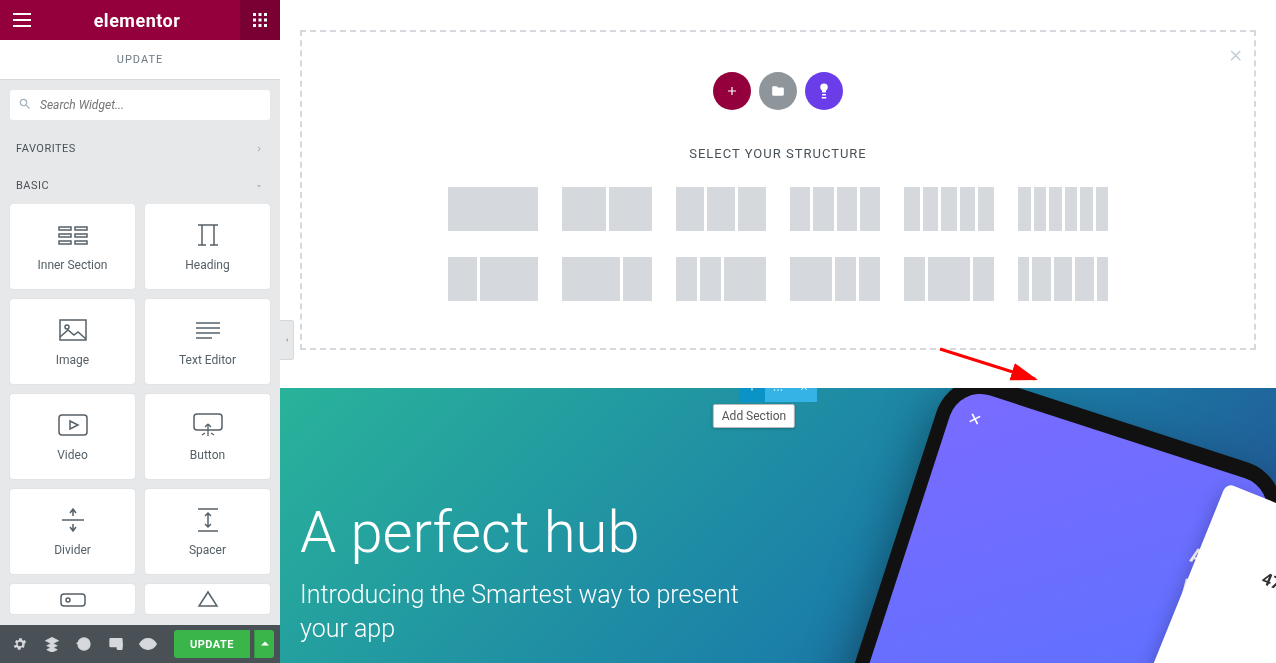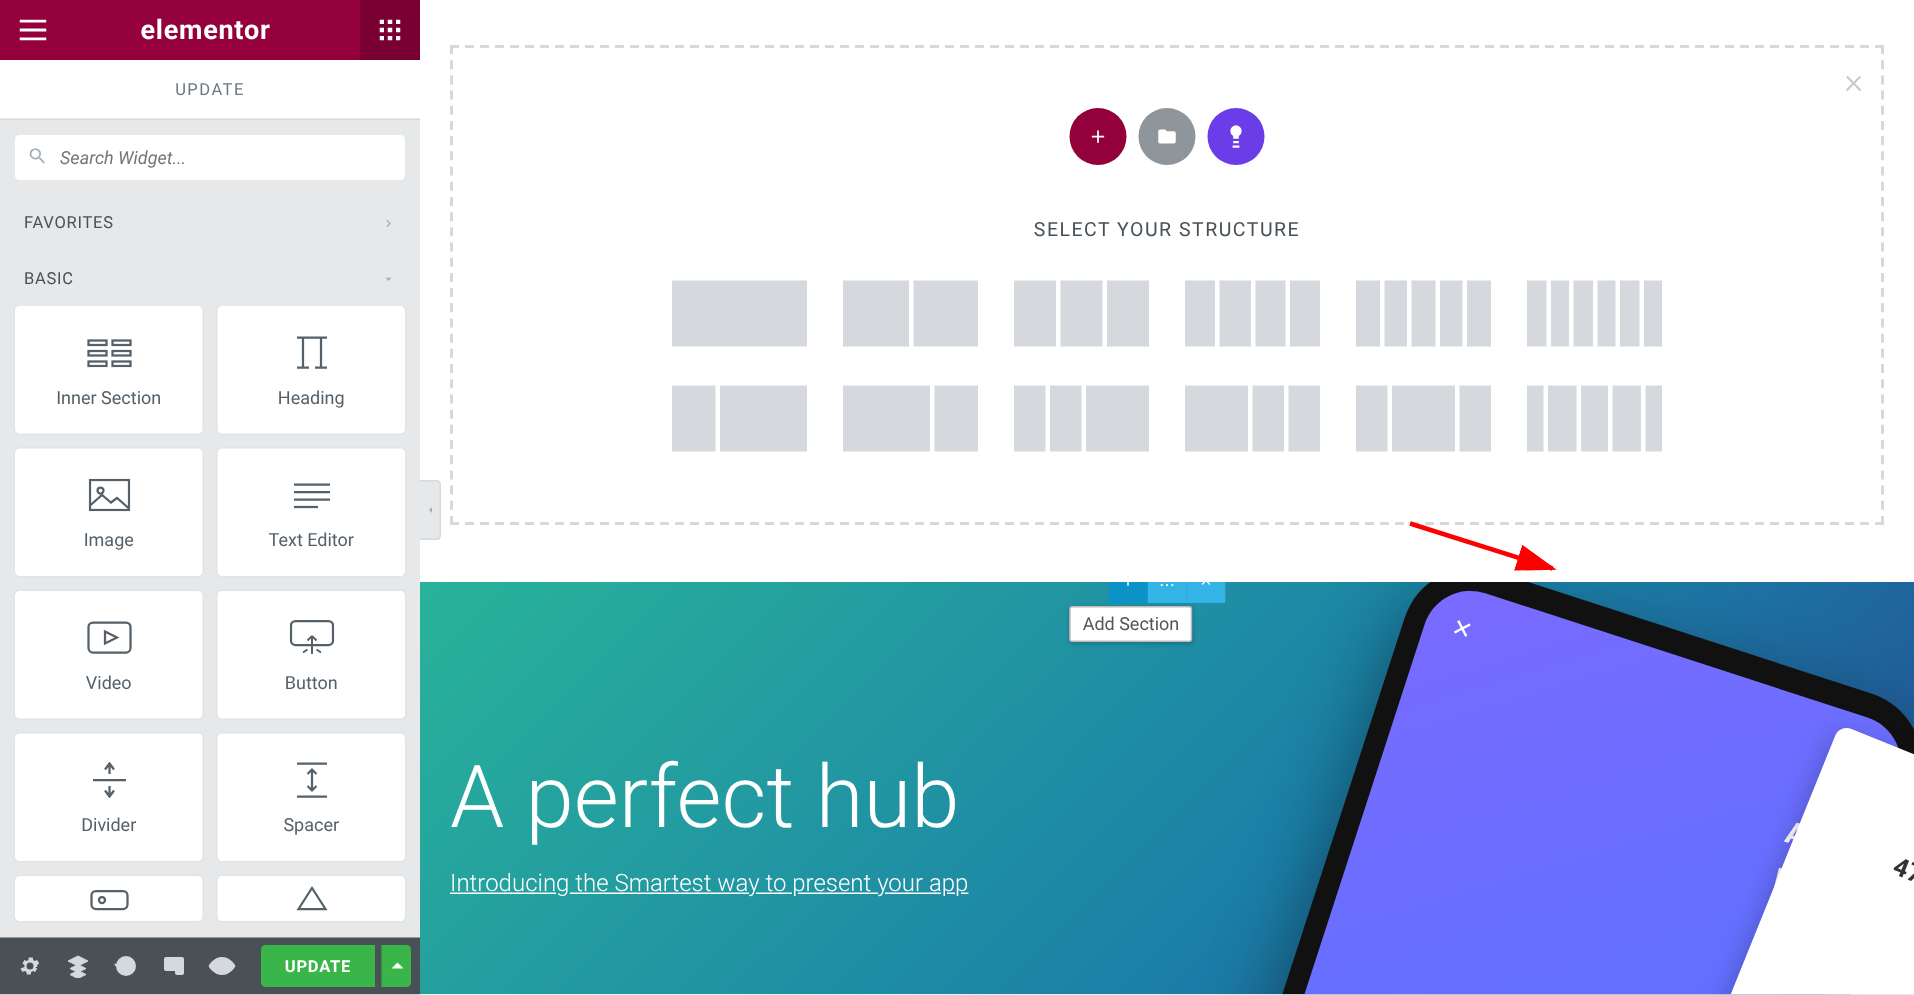--- a/index.html
+++ b/index.html
@@ -53,21 +53,21 @@
   .drag-text { position:absolute; left:0; right:0; top:98px; text-align:center; font-style:italic; font-size:13px; color:#495157;}
   .select-text { position:absolute; left:0; right:0; top:114px; text-align:center; font-size:13px; letter-spacing:1px; color:#495157;}
   .structures { position:absolute; left:0; right:0; top:155px; display:flex; flex-direction:column; gap:26px; align-items:center;}
   .struct-row { display:flex; gap:24px; }
   .struct { width:90px; height:44px; display:flex; gap:3px; cursor:pointer;}
   .struct .col { background:#d5d8dc; flex:1; }
 
   
   .hero { position:absolute; left:0; right:0; top:388px; bottom:0; background:linear-gradient(135deg,#29b39a 0%, #1b7fa8 60%, #244a8f 100%); overflow:hidden; }
   .hero h1 { color:#fff; font-weight:300; font-size:58px; margin:110px 0 0 20px; letter-spacing:0px;}
-  .hero p  { color:#fff; font-weight:300; font-size:16px; margin:12px 0 0 20px; max-width:460px; line-height:1.35;text-decoration:underline;}
+  .hero p  { color:#fff; font-weight:300; font-size:25px; margin:12px 0 0 20px; max-width:460px; line-height:1.35;}
 
   
   .phone { position:absolute; right:60px; top:20px; width:360px; height:560px; transform:rotate(18deg); border-radius:48px; background:#111; box-shadow:0 20px 50px rgba(0,0,0,0.4);}
   .phone .screen { position:absolute; inset:16px 14px 60px 14px; border-radius:32px; background:linear-gradient(145deg,#7a6bff,#4e74ff); overflow:hidden;}
   .phone .screen .x { position:absolute; left:18px; top:18px; color:#fff; font-size:16px;}
   .phone .menu { position:absolute; right:-24px; top:70px; transform:rotate(-4deg); color:#fff; font-weight:700; font-size:20px; line-height:1.6;}
   .phone .card { position:absolute; right:-50px; top:30px; width:120px; height:220px; background:#fff; border-radius:8px; transform:rotate(4deg); box-shadow:0 6px 18px rgba(0,0,0,0.25);}
   .phone .card .num { position:absolute; right:12px; top:64px; font-weight:700; font-size:17px; color:#333;}
 
   

